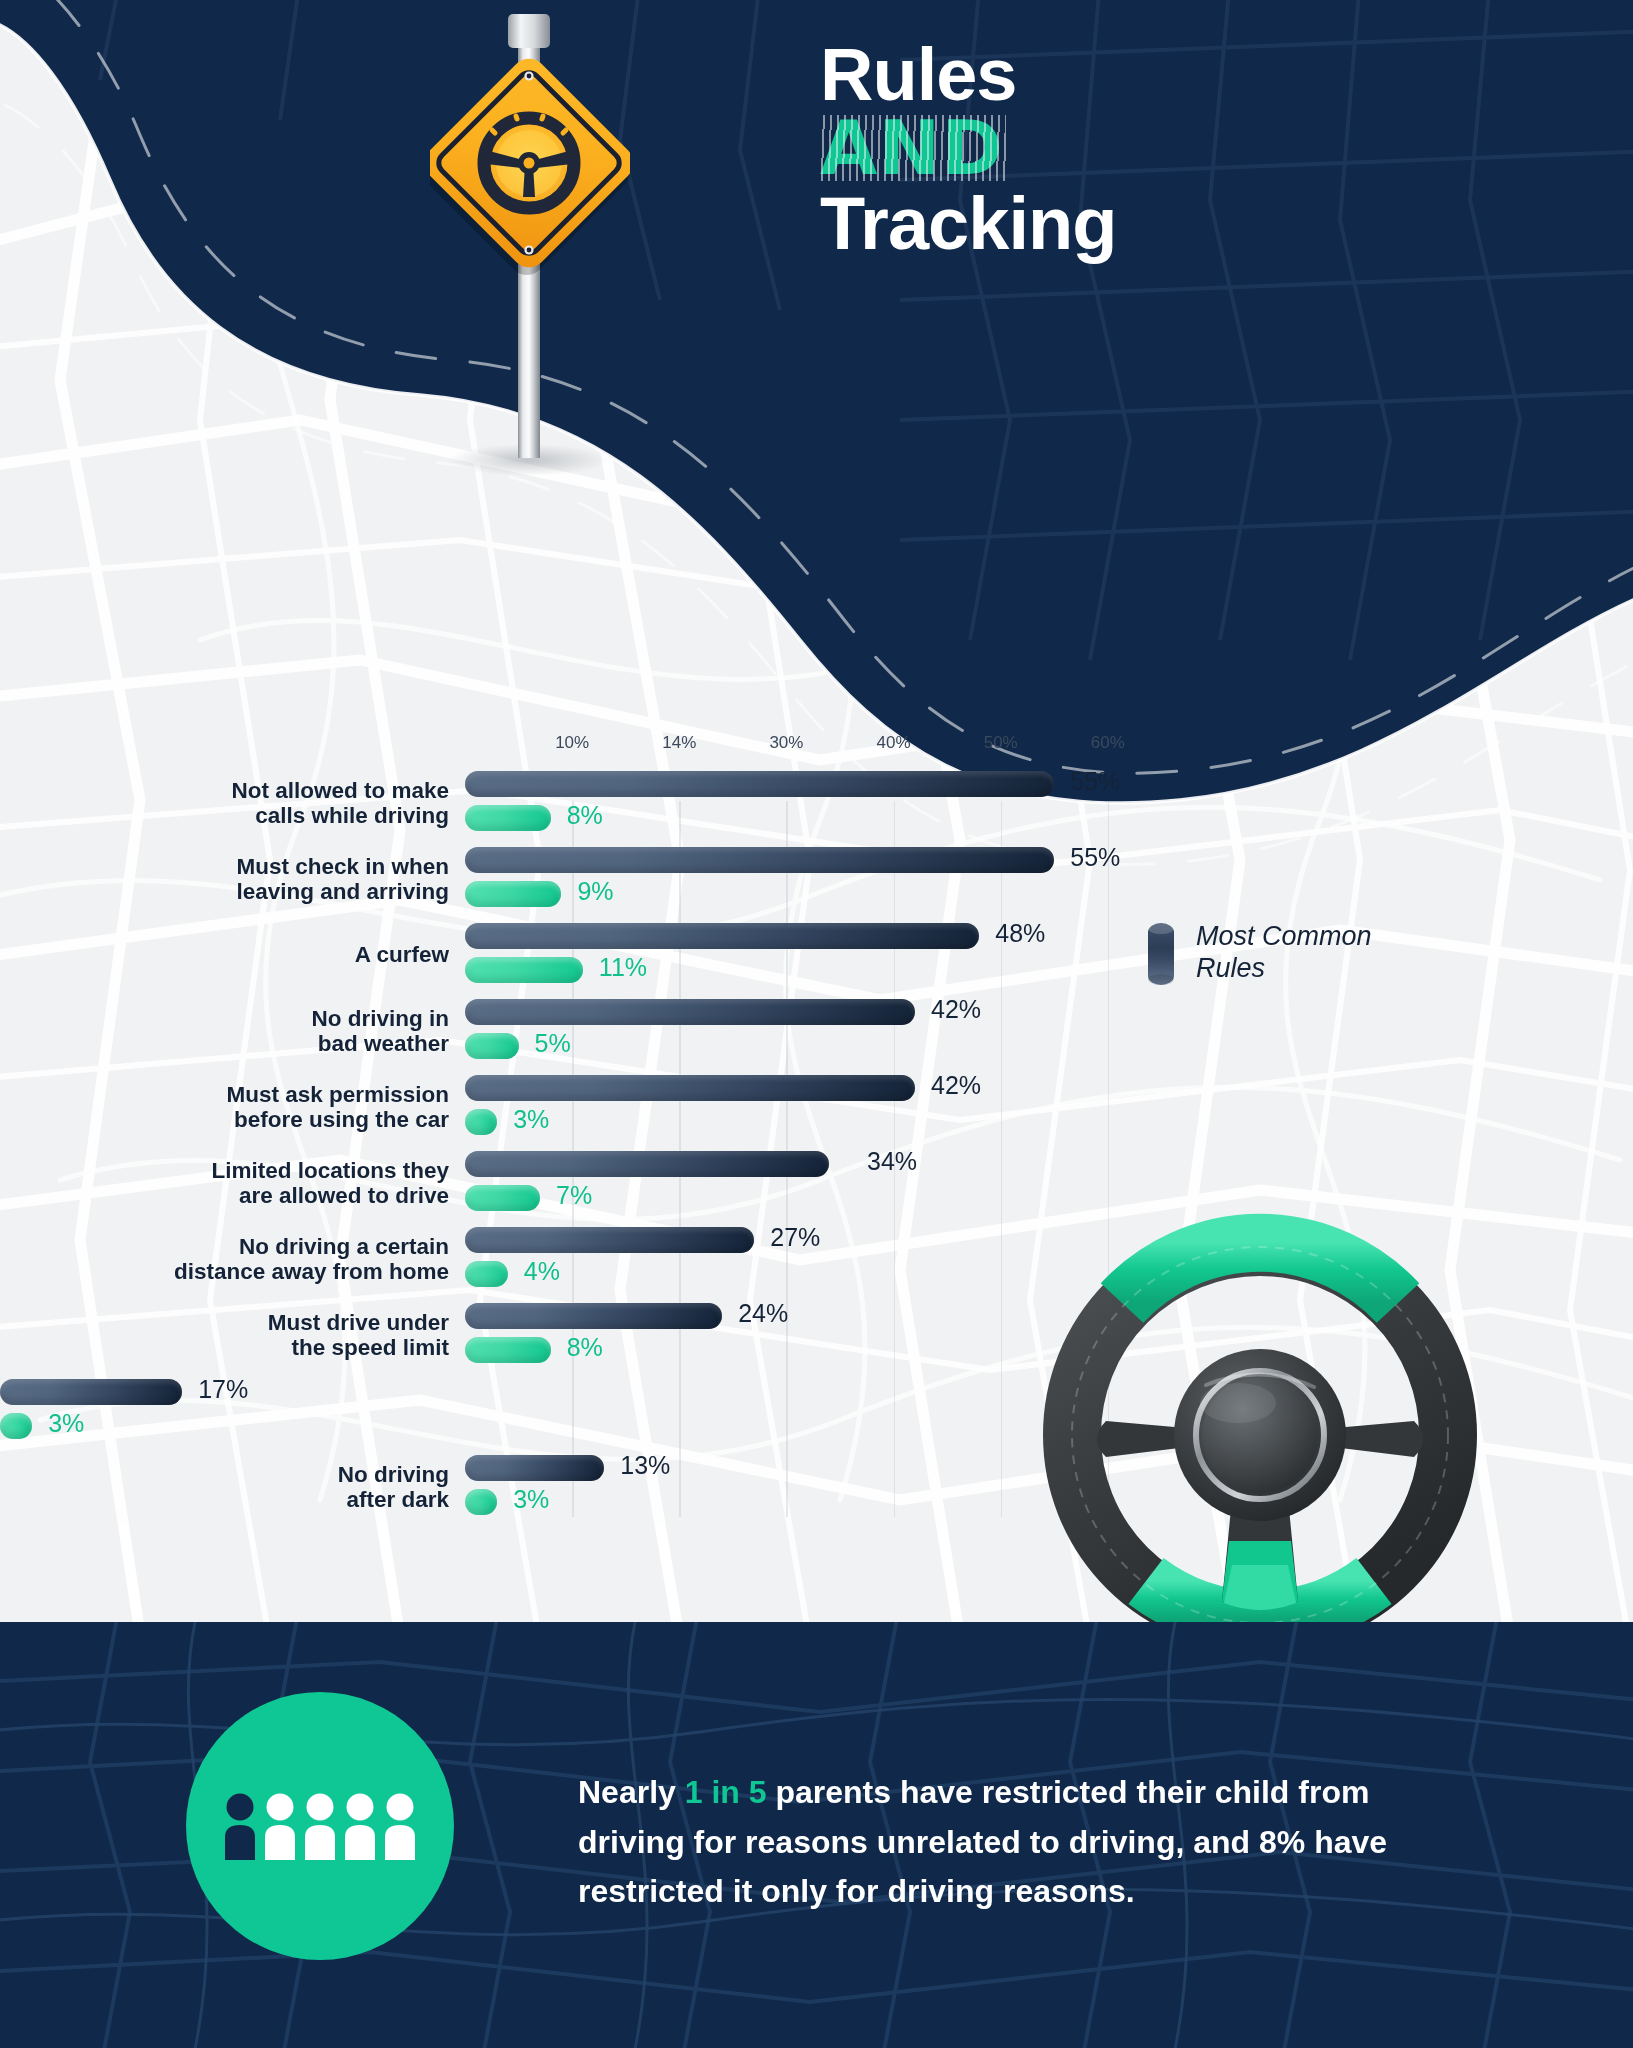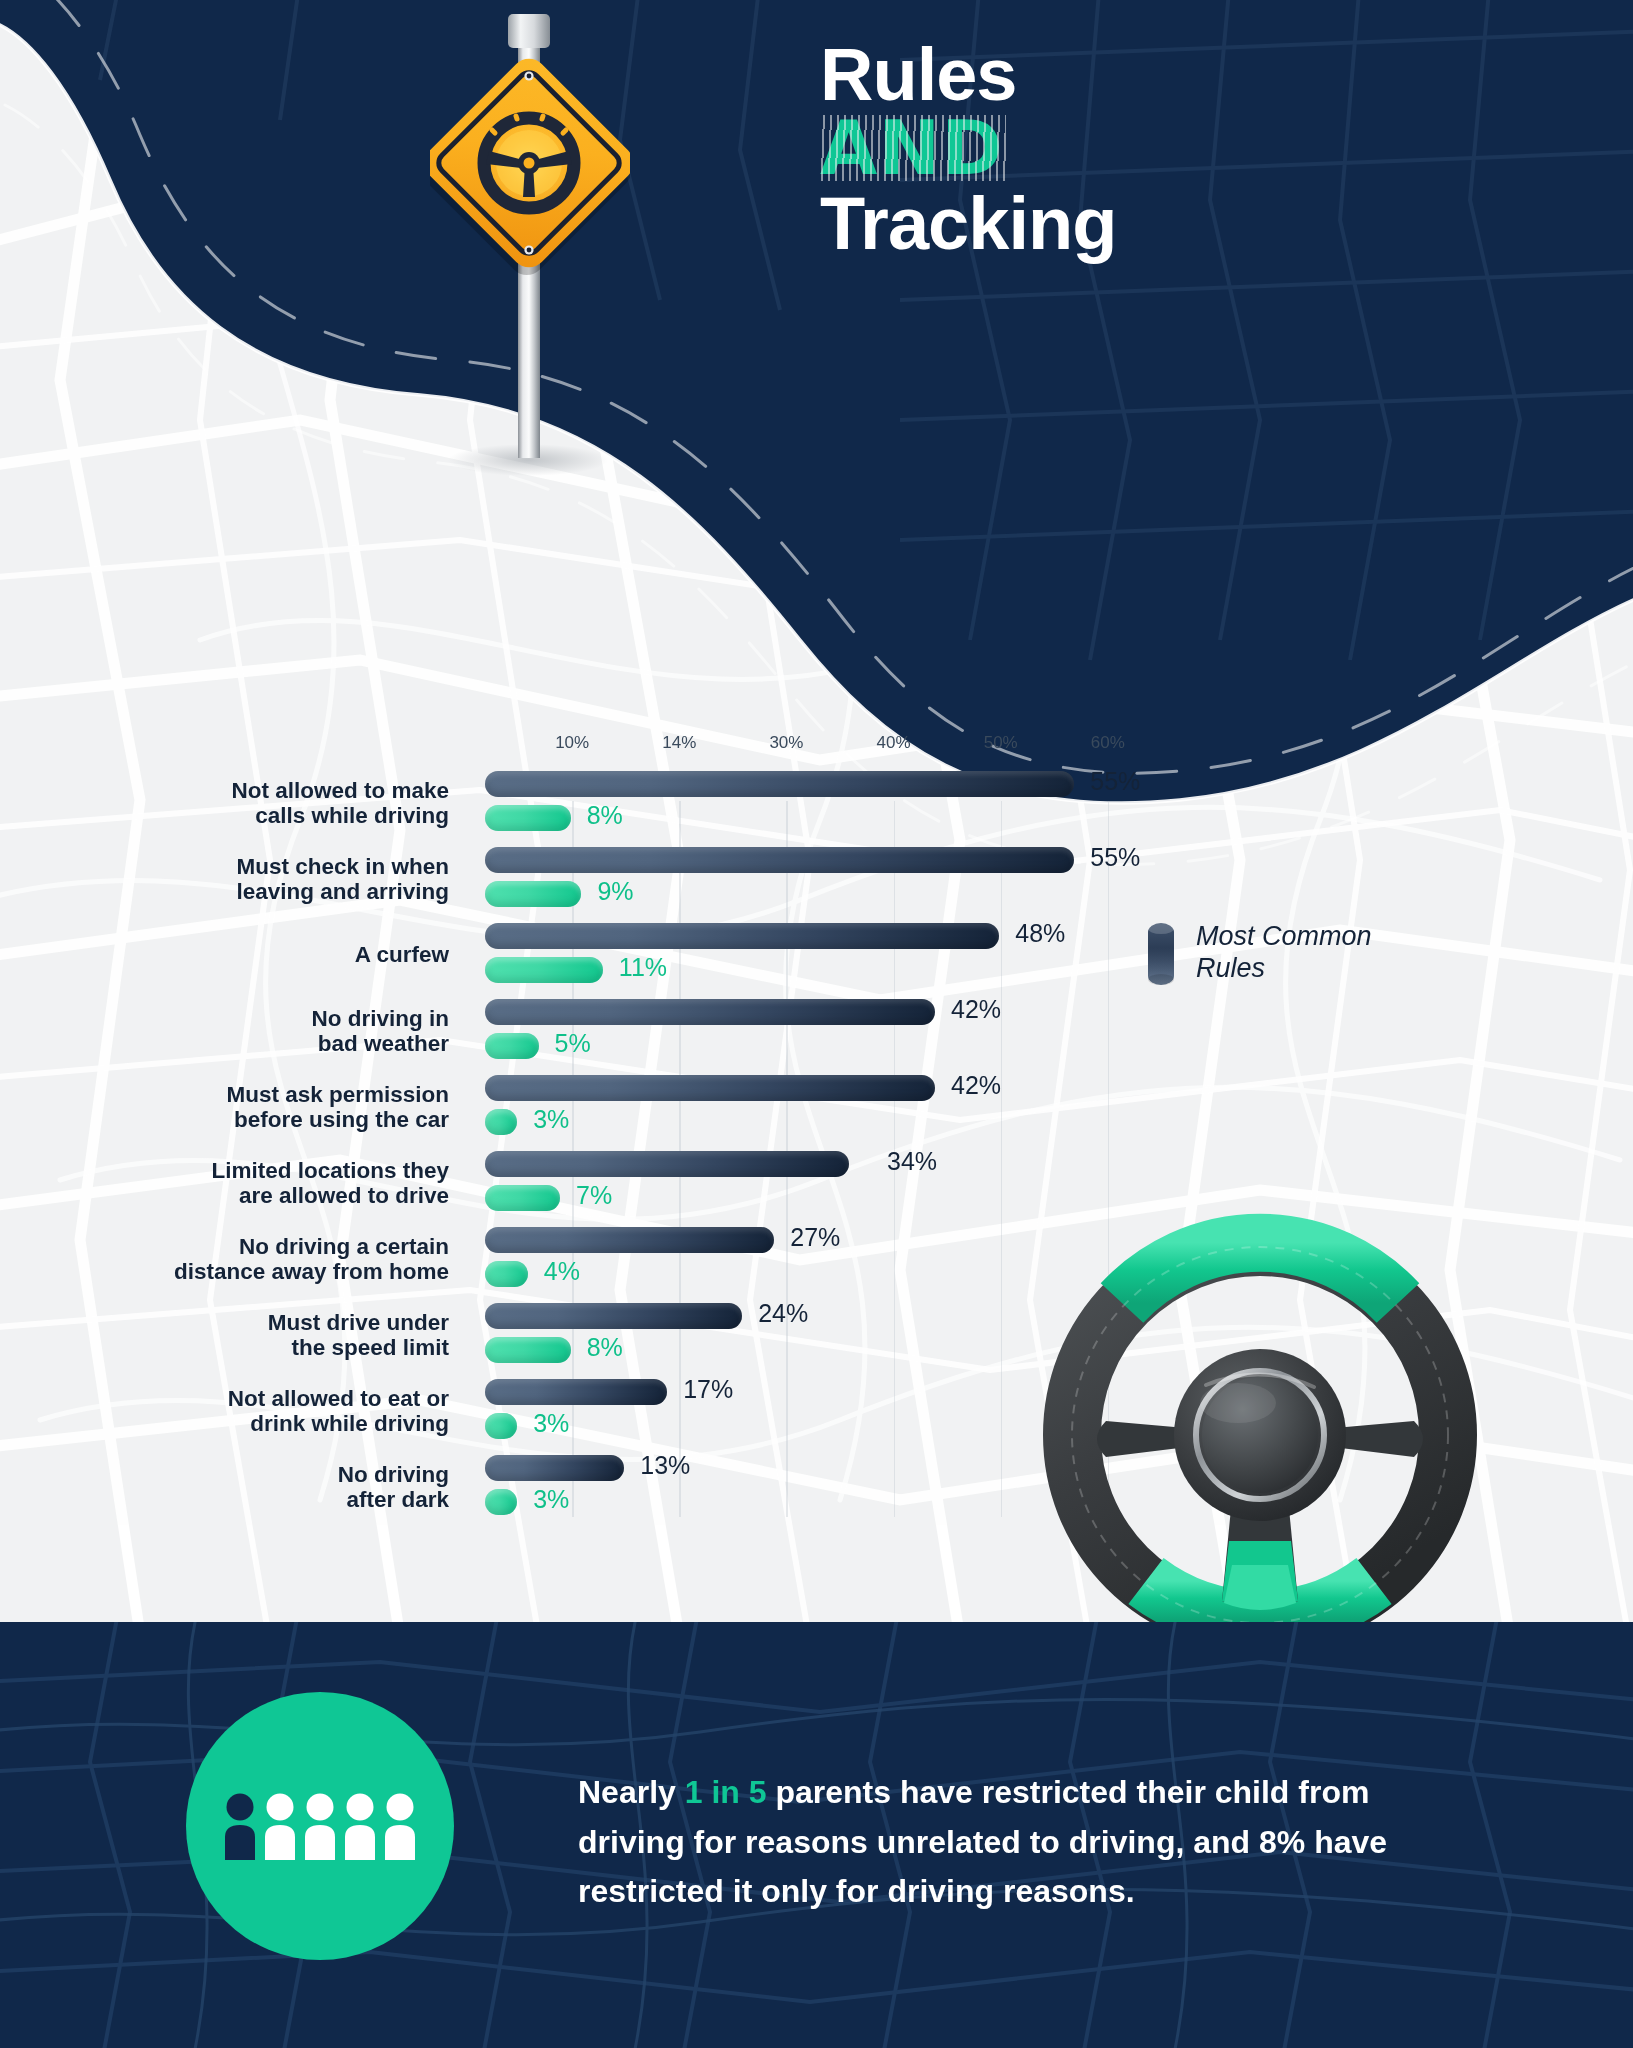--- a/index.html
+++ b/index.html
@@ -63,21 +63,21 @@
   .axis-row { position:relative; height:40px; }
   .axis-tick {
     position:absolute; top:8px; transform:translateX(-50%);
     font-size:17px; color:#3a4a5c; font-weight:400;
   }
 
   .grid-layer { position:absolute; left:0; top:36px; bottom:8px; width:100%; pointer-events:none; }
   .grid-line { position:absolute; top:0; bottom:0; width:1.5px; background:rgba(180,190,200,0.32); }
 
   .rows { position:relative; }
-  .row { display:flex; align-items:center; height:76px; position:relative;gap:20px; }
+  .row { display:flex; align-items:center; height:76px; position:relative; }
   .row-label {
     width:465px; text-align:right; padding-right:16px;
     font-size:22.5px; font-weight:bold; color:#142338; line-height:1.13;
     white-space:pre-line;
   }
   .row-bars { flex:1; position:relative; height:76px; }
 
   .bar {
     position:absolute; border-radius:14px;
   }
@@ -401,22 +401,20 @@
           <div class="row-label">Must drive under
 the speed limit</div>
           <div class="row-bars">
             <div class="bar bar-dark" style="width: 257.143px;"></div>
             <div class="bar bar-green" style="width: 85.7143px;"></div>
             <span class="val val-dark" style="left: 273.143px;">24%</span>
             <span class="val val-green" style="left: 101.714px;">8%</span>
           </div>
         </div>
         <div class="row">
-          <div class="row-label">Not allowed to eat or
-drink while driving</div>
           <div class="row-bars">
             <div class="bar bar-dark" style="width: 182.143px;"></div>
             <div class="bar bar-green" style="width: 32.1429px;"></div>
             <span class="val val-dark" style="left: 198.143px;">17%</span>
             <span class="val val-green" style="left: 48.1429px;">3%</span>
           </div>
         </div>
         <div class="row">
           <div class="row-label">No driving
 after dark</div>

